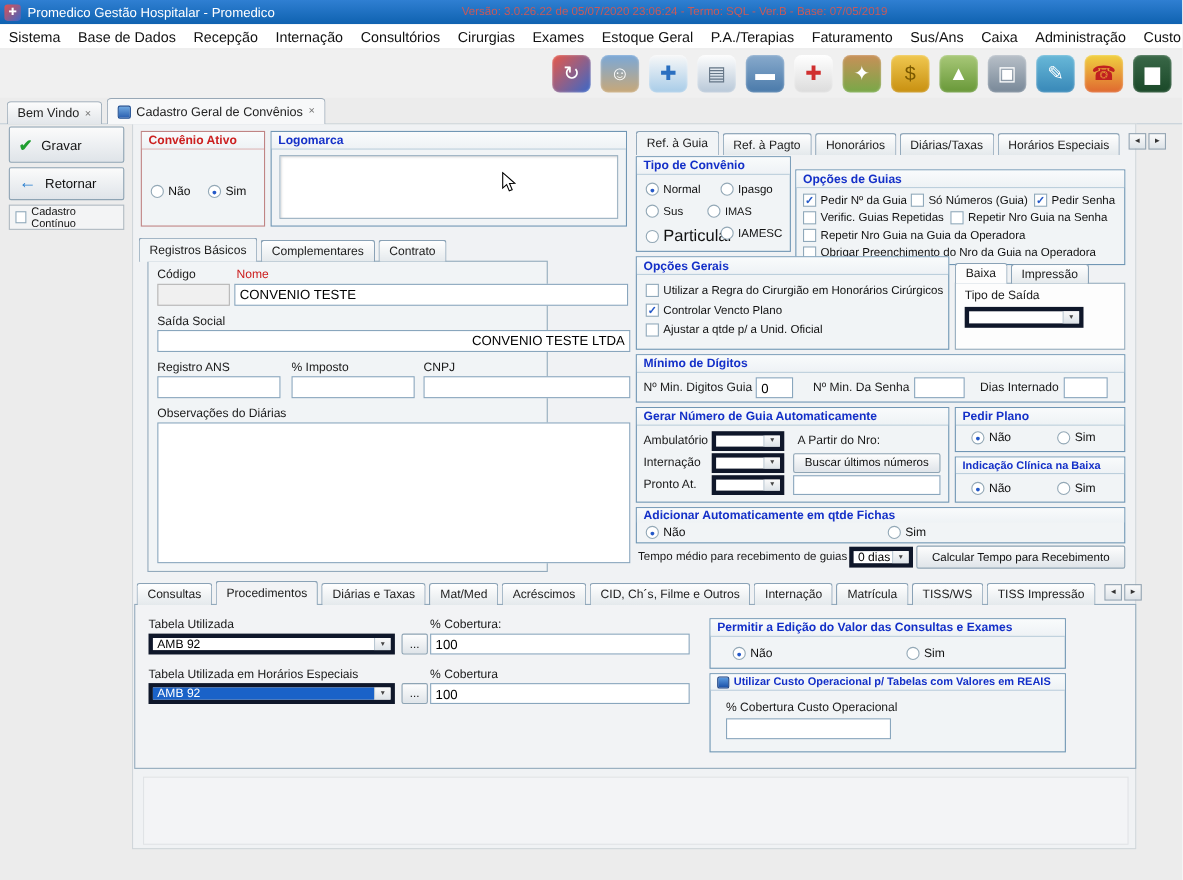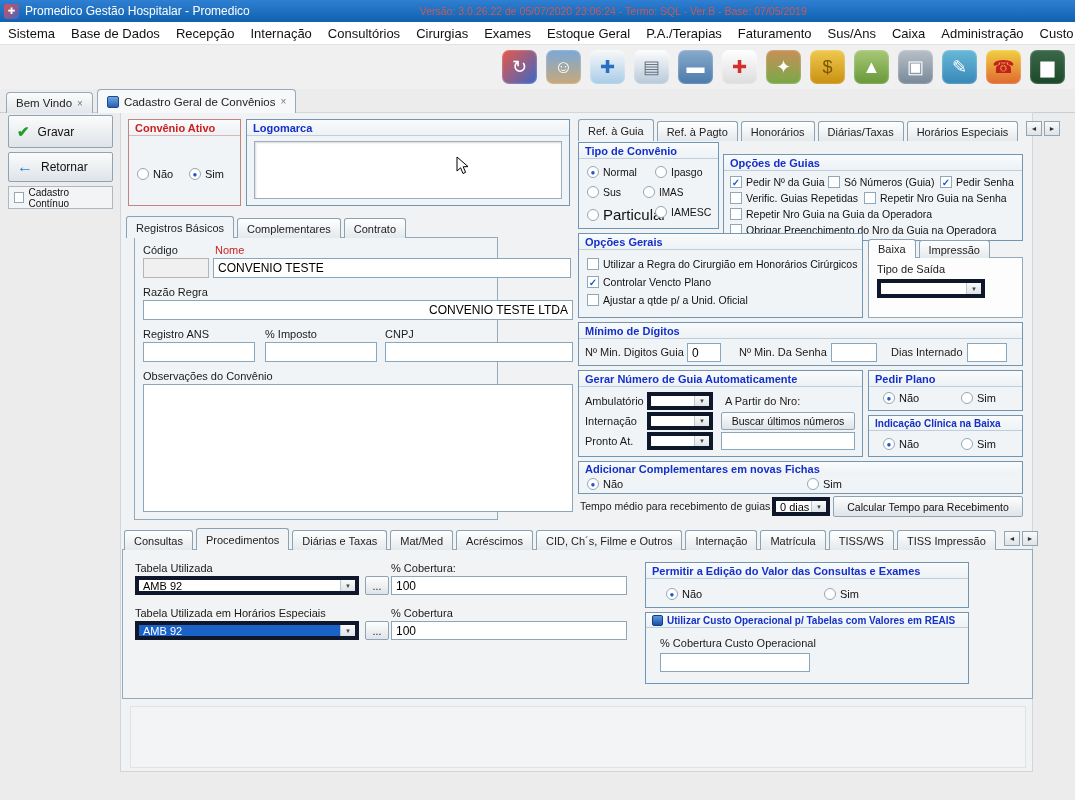--- a/index.html
+++ b/index.html
@@ -200,29 +200,29 @@
     <div class="tab">
         <span>Contrato</span>
       </div>
   </div>
 
   <div class="panel" style="left:134px;top:237px;width:364px;height:283px;padding-left:33px;">
     <span class="lbl" style="left:8px;top:6px;">Código</span>
     <input class="txt dis" style="left: 8px; top: 20px; width: 66px; height: 20px;">
     <span class="lbl red" style="left:80px;top:6px;">Nome</span>
     <input class="txt" style="left: 78px; top: 20px; width: 358px; height: 20px;" value="CONVENIO TESTE">
-    <span class="lbl" style="left:8px;top:48px;">Razão Regra</span>
+    <span class="lbl" style="left:8px;top:48px;">Saída Social</span>
     <input class="txt" style="left: 8px; top: 62px; width: 430px; height: 20px; text-align: right;" value="CONVENIO TESTE LTDA">
     <span class="lbl" style="left:8px;top:90px;">Registro ANS</span>
     <input class="txt" style="left: 8px; top: 104px; width: 112px; height: 20px;">
     <span class="lbl" style="left:130px;top:90px;">% Imposto</span>
     <input class="txt" style="left: 130px; top: 104px; width: 112px; height: 20px;">
     <span class="lbl" style="left:250px;top:90px;">CNPJ</span>
     <input class="txt" style="left: 250px; top: 104px; width: 188px; height: 20px;">
-    <span class="lbl" style="left:8px;top:132px;">Observações do Convênio</span>
+    <span class="lbl" style="left:8px;top:132px;">Observações do Diárias</span>
     <textarea class="txt" style="left: 8px; top: 146px; width: 430px; height: 128px;"></textarea>
   </div>
 
   <div class="tabstrip" style="left:578px;top:118px;height:23px;width:446px;">
     <div class="tab active">
         <span>Ref. à Guia</span>
       </div>
     <div class="tab">
         <span>Ref. à Pagto</span>
       </div>
@@ -396,21 +396,21 @@
       <span>Não</span>
     </label>
     <label class="rad" style="left:92px;top:22px;">
       <span class="rb"></span>
       <span>Sim</span>
     </label>
   </div>
 
   <div class="grp" style="left:578px;top:461px;width:445px;height:33px;">
     <div class="gt" style="padding:1px 6px 0;border-bottom:none;">
-        <span>Adicionar Complementares em novas Fichas</span>
+        <span>Adicionar Automaticamente em qtde Fichas</span>
       </div>
     <label class="rad" style="left:8px;top:16px;">
       <span class="rb">●</span>
       <span>Não</span>
     </label>
     <label class="rad" style="left:228px;top:16px;">
       <span class="rb"></span>
       <span>Sim</span>
     </label>
   </div>

